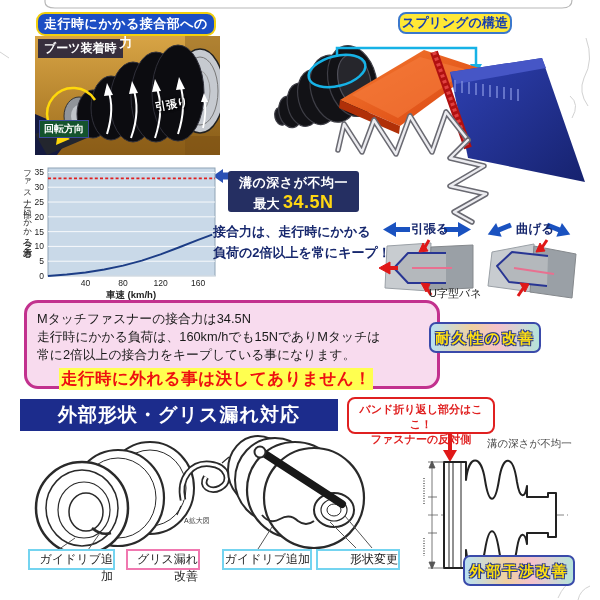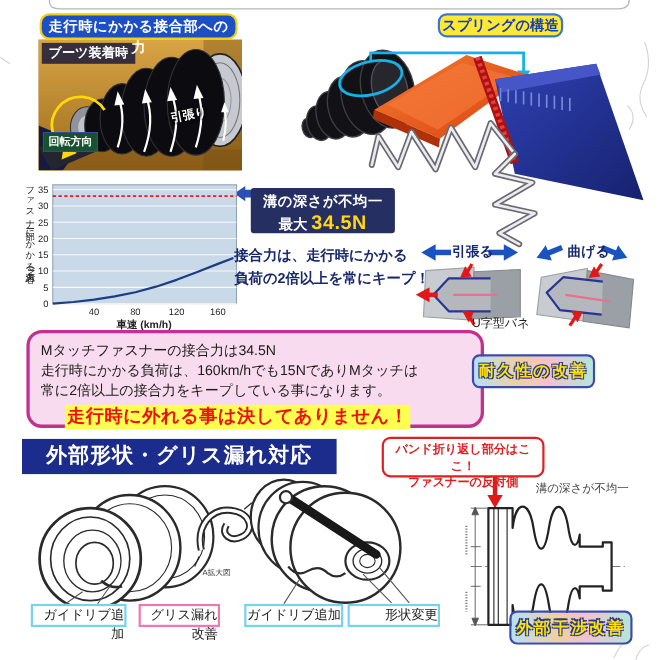--- a/index.html
+++ b/index.html
@@ -41,21 +41,21 @@
   #summary .warn{display:inline-block;margin:4px 0 0 22px;font-size:16.5px;font-weight:bold;
     color:#ee1010;background:#ffff50;padding:0 2px;letter-spacing:.5px;}
   
   .badge{border:2px solid #3a4aaa;border-radius:7px;text-align:center;font-weight:bold;
     font-size:14.5px;letter-spacing:2px;color:#ffe010;z-index:5;
     background:linear-gradient(90deg,#b8e0f2,#f0d0a0 38%,#f4c2cc 62%,#b5e4da);
     text-shadow:-1px -1px 0 #2a3a8a,1px -1px 0 #2a3a8a,-1px 1px 0 #2a3a8a,1px 1px 0 #2a3a8a;}
   #badge-dur{left:429px;top:322px;width:112px;height:31px;line-height:28px;}
   #badge-int{left:463px;top:555px;width:112px;height:31px;line-height:28px;}
   
-  #heading2{left:20px;top:399px;width:286px;height:32px;background:#1c2c8c;color:#fff;
+  #heading2{left:20px;top:399px;width:318px;height:32px;background:#1c2c8c;color:#fff;
     font-size:19px;font-weight:bold;text-align:center;line-height:32px;letter-spacing:1px;z-index:5;}
   #callout{left:347px;top:397px;width:148px;height:37px;background:#fff;border:2px solid #e02020;
     border-radius:8px;color:#e02020;font-size:11px;font-weight:bold;text-align:center;
     line-height:15px;padding-top:3px;z-index:5;}
   #groove{left:487px;top:437px;font-size:10.5px;color:#444;z-index:5;}
   #acap{left:184px;top:516px;font-size:7px;color:#333;z-index:5;}
   .part-label{top:549px;height:21px;background:#fff;text-align:right;font-size:12px;
     color:#222;line-height:17px;z-index:5;}
   .pl-blue{border:2px solid #74d4f0;}
   .pl-pink{border:2px solid #f078b0;}

